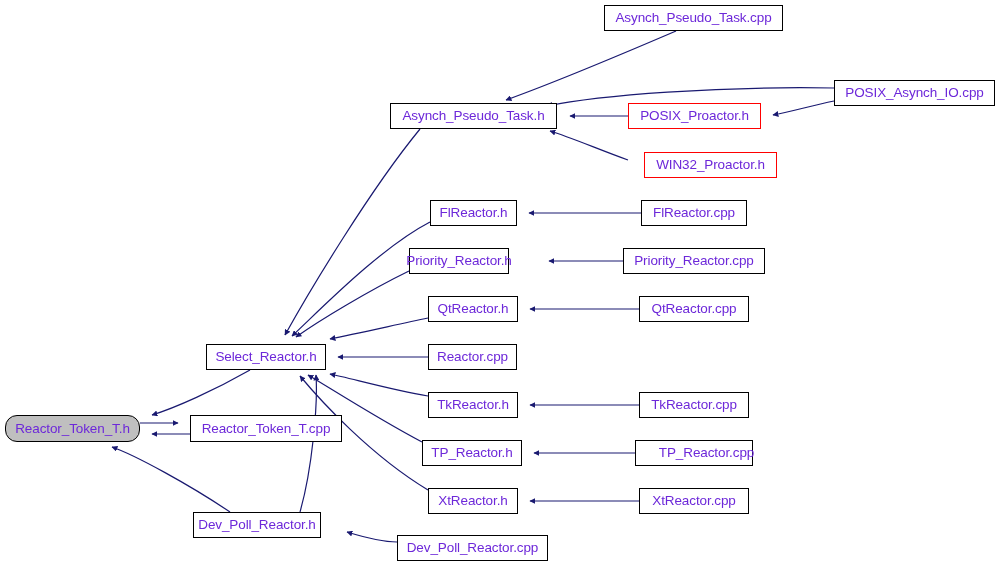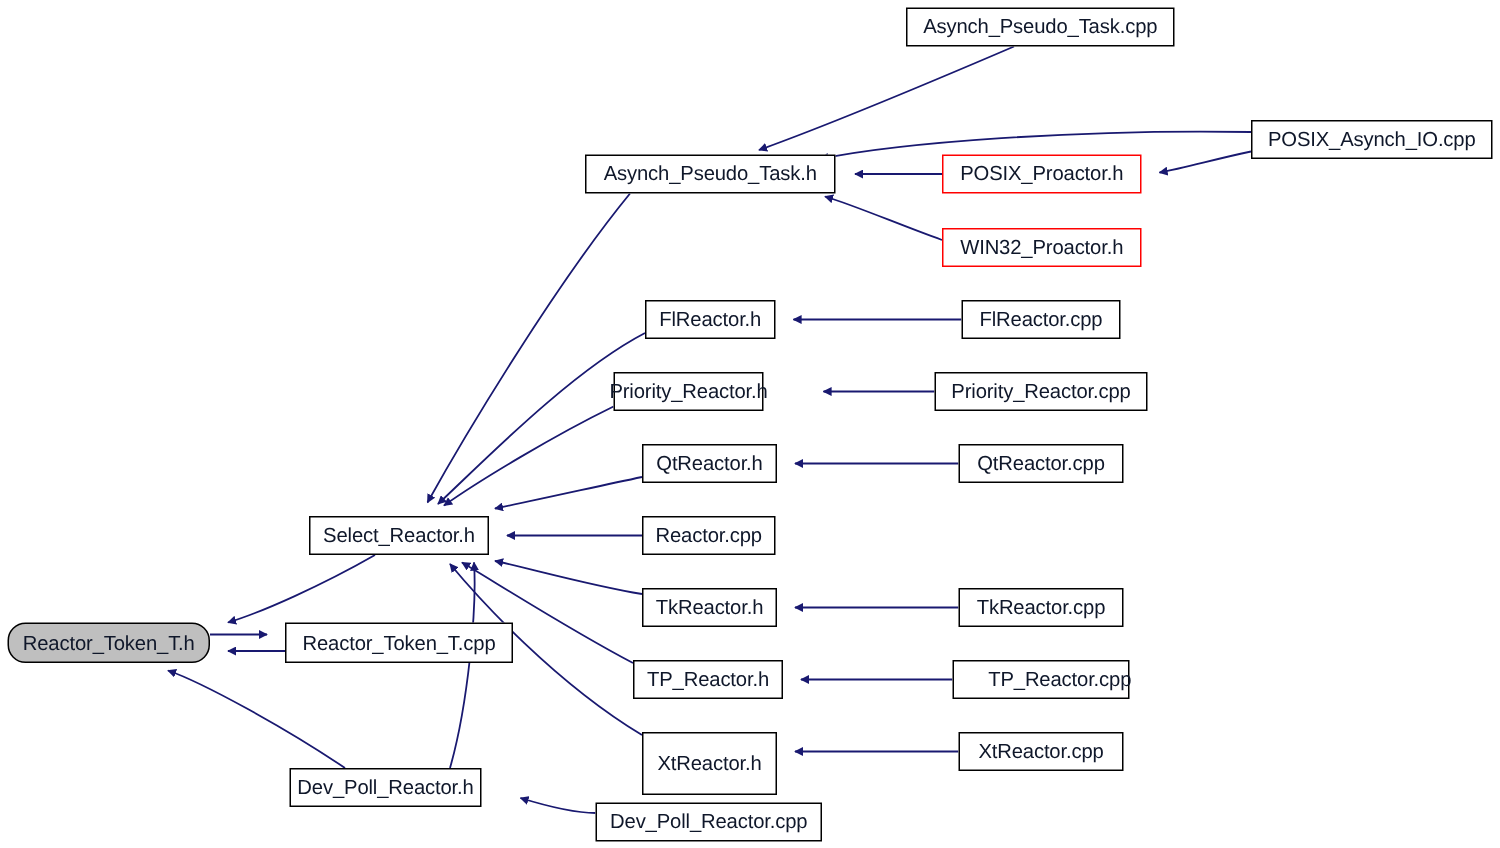--- a/index.html
+++ b/index.html
@@ -26,21 +26,21 @@
   .node {
     position: absolute;
     box-sizing: border-box;
     display: flex;
     align-items: center;
     justify-content: center;
     background: #ffffff;
     border: 1px solid #000000;
     font-size: 13.5px;
     line-height: 1;
-    color: #0f172a;
+    color: #6d28d9;
     white-space: nowrap;
     letter-spacing: -0.1px;
   }
   .node.highlight {
     background: #bfbfbf;
     border-color: #000000;
     border-radius: 12px;
   }
   .node.red {
     border-color: #ff0000;
@@ -97,21 +97,21 @@
       </div>
       <div class="node" style="left: 834px; top: 80px; width: 161px; height: 26px;">
         <span class="node-label">POSIX_Asynch_IO.cpp</span>
       </div>
       <div class="node" style="left: 390px; top: 103px; width: 167px; height: 26px;">
         <span class="node-label">Asynch_Pseudo_Task.h</span>
       </div>
       <div class="node red" style="left: 628px; top: 103px; width: 133px; height: 26px;">
         <span class="node-label">POSIX_Proactor.h</span>
       </div>
-      <div class="node red" style="left: 628px; top: 152px; width: 133px; height: 26px;">
+      <div class="node red" style="left: 644px; top: 152px; width: 133px; height: 26px;">
         <span class="node-label">WIN32_Proactor.h</span>
       </div>
       <div class="node" style="left: 430px; top: 200px; width: 87px; height: 26px;">
         <span class="node-label">FlReactor.h</span>
       </div>
       <div class="node" style="left: 641px; top: 200px; width: 106px; height: 26px;">
         <span class="node-label">FlReactor.cpp</span>
       </div>
       <div class="node" style="left: 409px; top: 248px; width: 100px; height: 26px; align-items: center;">
         <span class="node-label">Priority_Reactor.h</span>
@@ -142,21 +142,21 @@
       </div>
       <div class="node" style="left: 190px; top: 415px; width: 152px; height: 27px;">
         <span class="node-label">Reactor_Token_T.cpp</span>
       </div>
       <div class="node" style="left: 422px; top: 440px; width: 100px; height: 26px;">
         <span class="node-label">TP_Reactor.h</span>
       </div>
       <div class="node" style="left: 635px; top: 440px; width: 118px; height: 26px; padding-left: 25px;">
         <span class="node-label">TP_Reactor.cpp</span>
       </div>
-      <div class="node" style="left: 428px; top: 488px; width: 90px; height: 42px; align-items: center;">
+      <div class="node" style="left: 428px; top: 488px; width: 90px; height: 26px; align-items: center;">
         <span class="node-label">XtReactor.h</span>
       </div>
       <div class="node" style="left: 639px; top: 488px; width: 110px; height: 26px;">
         <span class="node-label">XtReactor.cpp</span>
       </div>
       <div class="node" style="left: 193px; top: 512px; width: 128px; height: 26px;">
         <span class="node-label">Dev_Poll_Reactor.h</span>
       </div>
       <div class="node" style="left: 397px; top: 535px; width: 151px; height: 26px;">
         <span class="node-label">Dev_Poll_Reactor.cpp</span>

